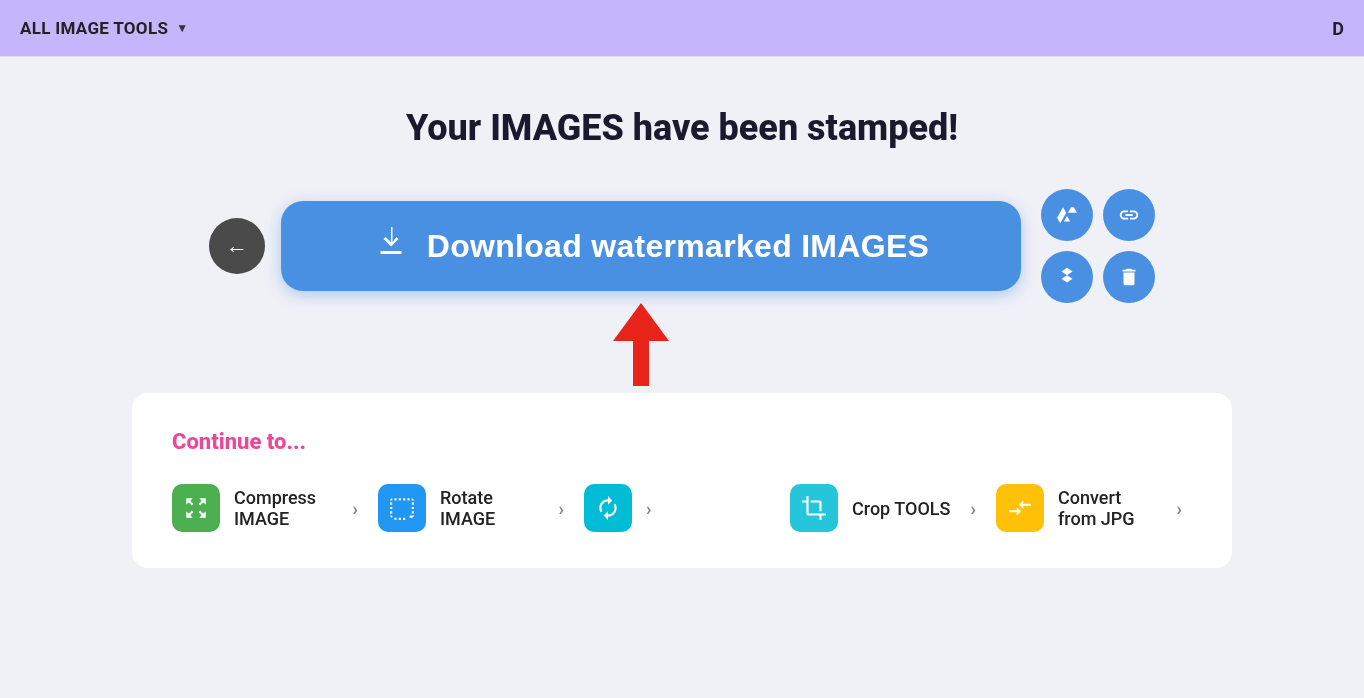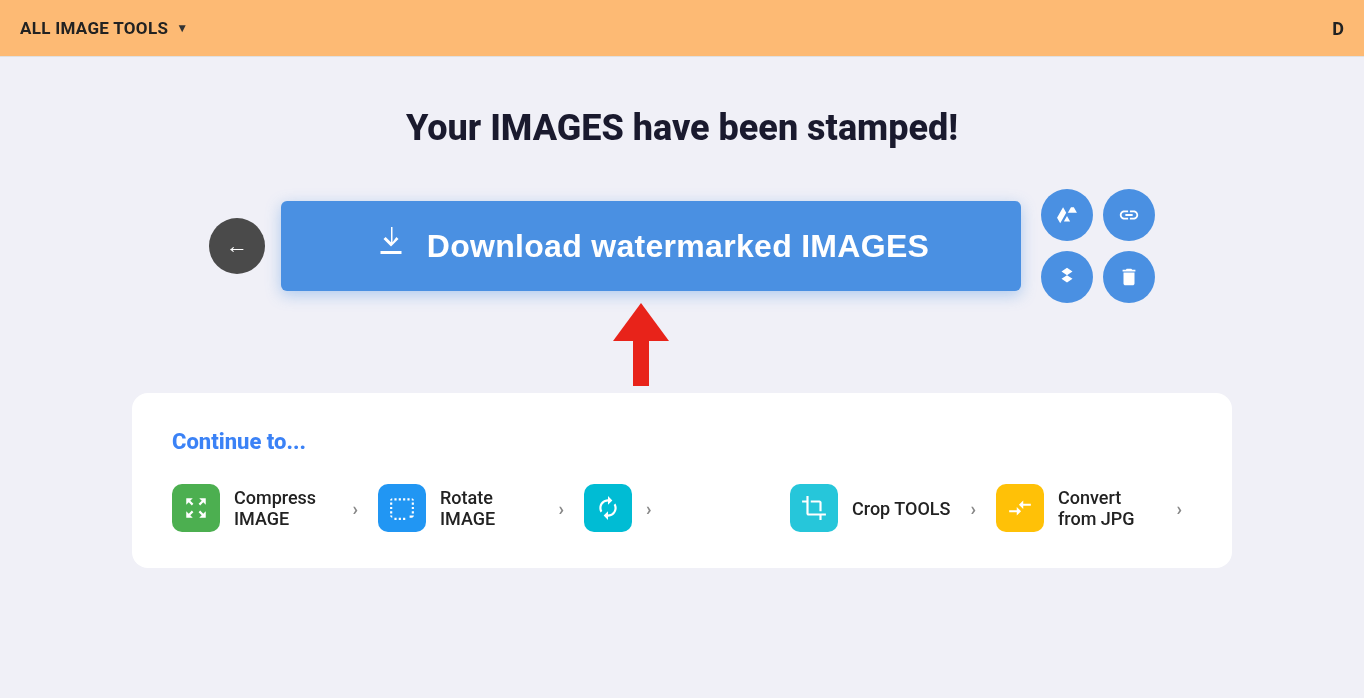--- a/index.html
+++ b/index.html
@@ -7,21 +7,21 @@
     body {
       font-family: -apple-system, BlinkMacSystemFont, 'Segoe UI', Roboto, sans-serif;
       background: #f0f0f7;
       width: 1364px;
       min-height: 698px;
       overflow-x: hidden;
     }
 
     
     .header {
-      background: #fdba74;
+      background: #c4b5fd;
       border-bottom: 1px solid #e0e0e0;
       height: 57px;
       display: flex;
       align-items: center;
       justify-content: space-between;
       padding: 0 20px;
     }
 
     .header-left {
       display: flex;
@@ -78,21 +78,21 @@
 
     .back-arrow-icon {
       color: white;
       font-size: 22px;
       line-height: 1;
     }
 
     .download-button {
       background: #4a90e2;
       border: none;
-      border-radius: 6px;
+      border-radius: 22px;
       padding: 0 40px;
       height: 90px;
       width: 740px;
       cursor: pointer;
       display: flex;
       align-items: center;
       justify-content: center;
       gap: 18px;
       box-shadow: 0 4px 15px rgba(74,144,226,0.4);
     }
@@ -135,21 +135,21 @@
       background: white;
       border-radius: 16px;
       padding: 36px 50px 36px 40px;
       width: 1100px;
       margin-top: 10px;
     }
 
     .continue-title {
       font-size: 22px;
       font-weight: 800;
-      color: #3b82f6;
+      color: #ec4899;
       margin-bottom: 30px;
     }
 
     .tools-grid {
       display: grid;
       grid-template-columns: 1fr 1fr 1fr 1fr 1fr;
       row-gap: 28px;
       column-gap: 20px;
     }
 

